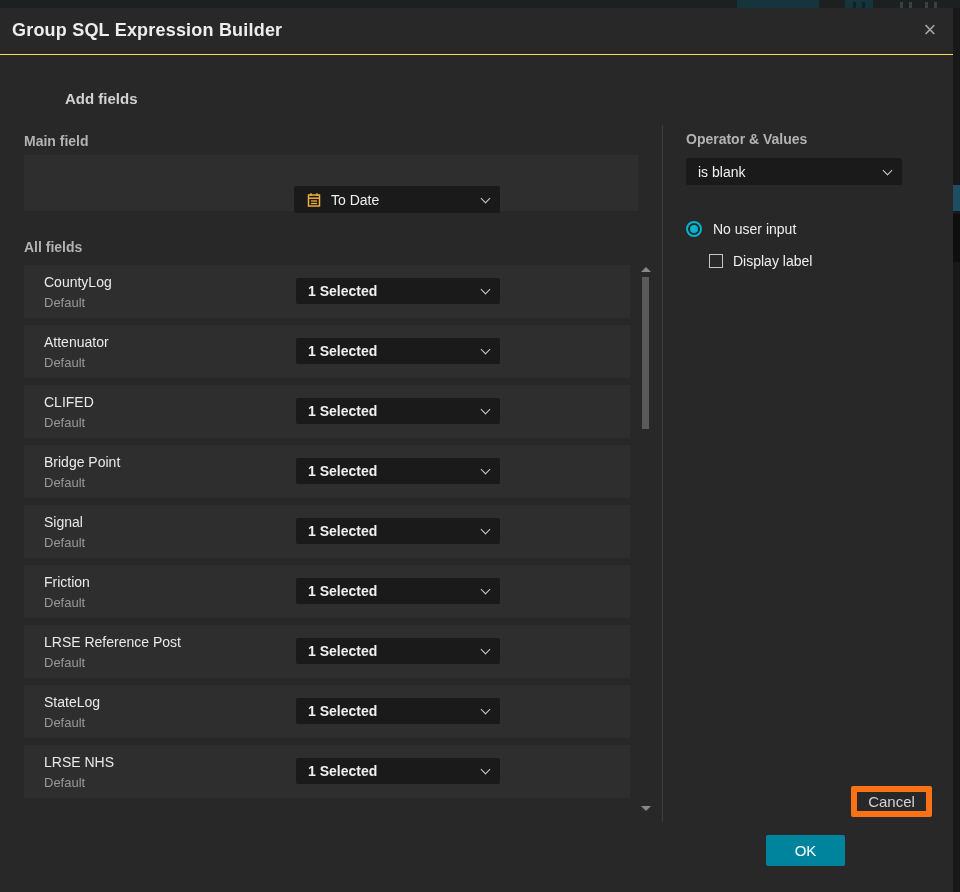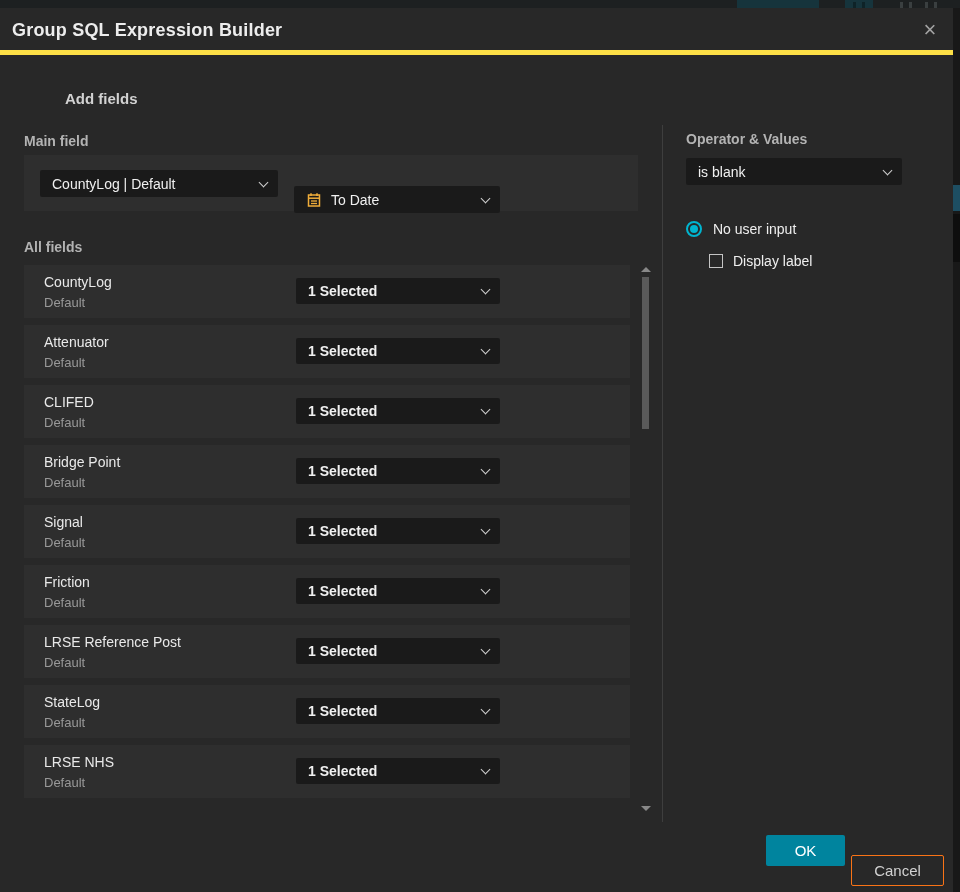--- a/index.html
+++ b/index.html
@@ -22,21 +22,21 @@
   .rightstrip { position:absolute; right:0; top:8px; width:7px; height:884px;
     background:#181818; }
   .rs-teal { position:absolute; left:0; top:177px; width:7px; height:26px;
     background:#1d4e62; }
   .rs-dark { position:absolute; left:0; top:206px; width:7px; height:48px;
     background:#0e0e0e; }
 
   
   .modal { position:absolute; left:0; top:8px; width:953px; height:884px;
     background:#282828; color:#eaeaea; }
-  .modal-header { position:relative; height:47px; border-bottom:5px solid #fde047; }
+  .modal-header { position:relative; height:47px; border-bottom:1px solid #fde047; }
   .modal-title { position:absolute; left:12px; top:12px; font-size:18px;
     font-weight:700; color:#ededed; letter-spacing:.2px; }
   .close-btn { position:absolute; right:13px; top:13px; width:20px; height:20px;
     color:#a3a3a3; font-size:22px; line-height:18px; text-align:center;
     cursor:pointer; font-weight:300; }
 
   .section-title { position:absolute; left:24px; top:82px; font-size:15px;
     font-weight:700; color:#d2d2d2;margin-left:41px; }
 
   .group-label { font-size:14px; font-weight:700; color:#b3b3b3; }
@@ -95,23 +95,23 @@
   .check-row { position:absolute; left:709px; top:245px; display:flex;
     align-items:center; gap:10px; cursor:pointer; }
   .checkbox { width:14px; height:14px; border:1px solid #c4c4c4;
     background:transparent; }
   .check-label { font-size:14px; color:#efefef; }
 
   
   .btn-ok { position:absolute; left:766px; top:827px; width:79px; height:31px;
     background:#00849e; color:#ffffff; font-size:15px; border:none;
     border-radius:2px; cursor:pointer; font-family:inherit; }
-  .btn-cancel { position:absolute; left:851px; top:847px; width:93px; height:31px;
+  .btn-cancel { position:absolute; left:851px; top:778px; width:81px; height:31px;
     background:transparent; color:#d2d2d2; font-size:15px;
-    border:1px solid #f97316; border-radius:2px; cursor:pointer;
+    border:6px solid #f97316; border-radius:2px; cursor:pointer;
     font-family:inherit; }
 </style>
 </head>
 <body>
 
 <div class="topbar">
   <div class="live-chip">
     
     
   </div>
@@ -138,24 +138,20 @@
   <div class="modal-header">
     <div class="modal-title">Group SQL Expression Builder</div>
     <div class="close-btn">×</div>
   </div>
 
   <div class="section-title">Add fields</div>
 
   <div class="group-label lbl-main">Main field</div>
 
   <div class="main-panel">
-    <div class="dd dd-mainfield">
-      <span>CountyLog | Default</span>
-      <span class="chev"></span>
-    </div>
     <div class="dd dd-date">
       <span class="cal">
         <svg width="16" height="16" viewBox="0 0 16 16">
           <rect x="2.5" y="3" width="11" height="11" fill="none" stroke="#f0ad3a" stroke-width="1.5"></rect>
           <line x1="2.5" y1="6.2" x2="13.5" y2="6.2" stroke="#f0ad3a" stroke-width="1.5"></line>
           <line x1="5" y1="1.2" x2="5" y2="4" stroke="#f0ad3a" stroke-width="1.5"></line>
           <line x1="11" y1="1.2" x2="11" y2="4" stroke="#f0ad3a" stroke-width="1.5"></line>
           <line x1="5" y1="9" x2="11" y2="9" stroke="#f0ad3a" stroke-width="1.3"></line>
           <line x1="5" y1="11.5" x2="11" y2="11.5" stroke="#f0ad3a" stroke-width="1.3"></line>
         </svg>

